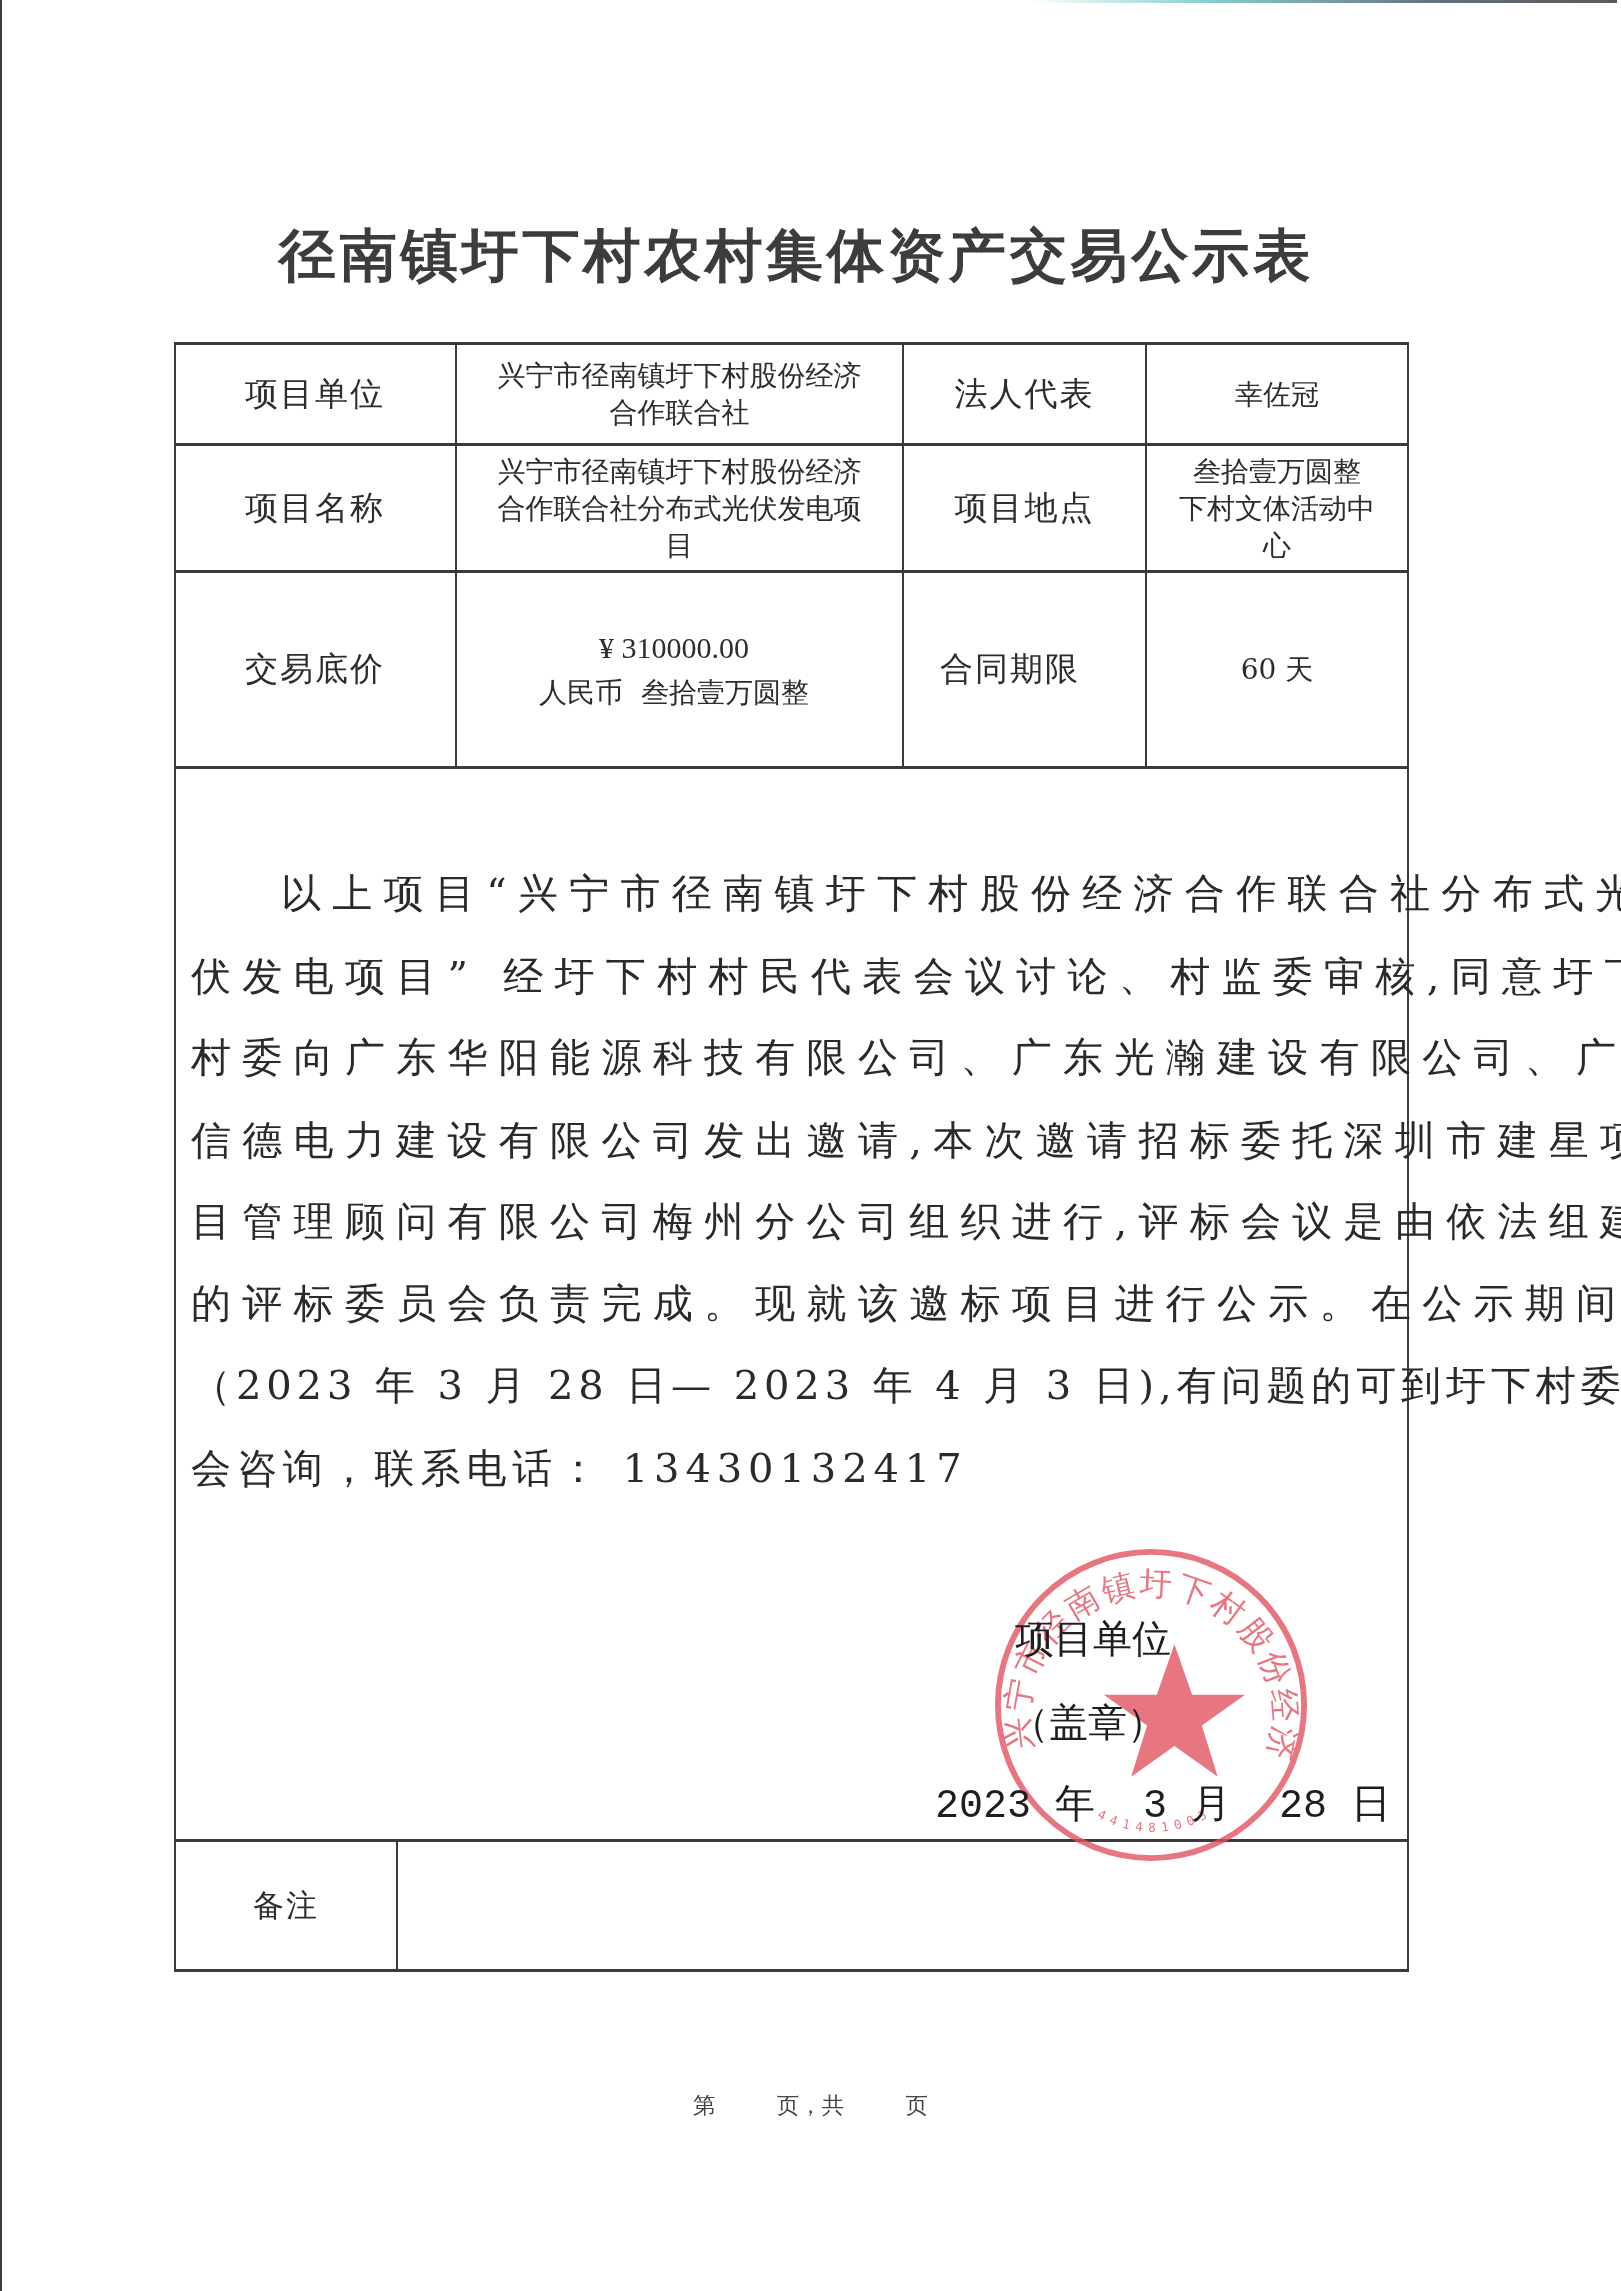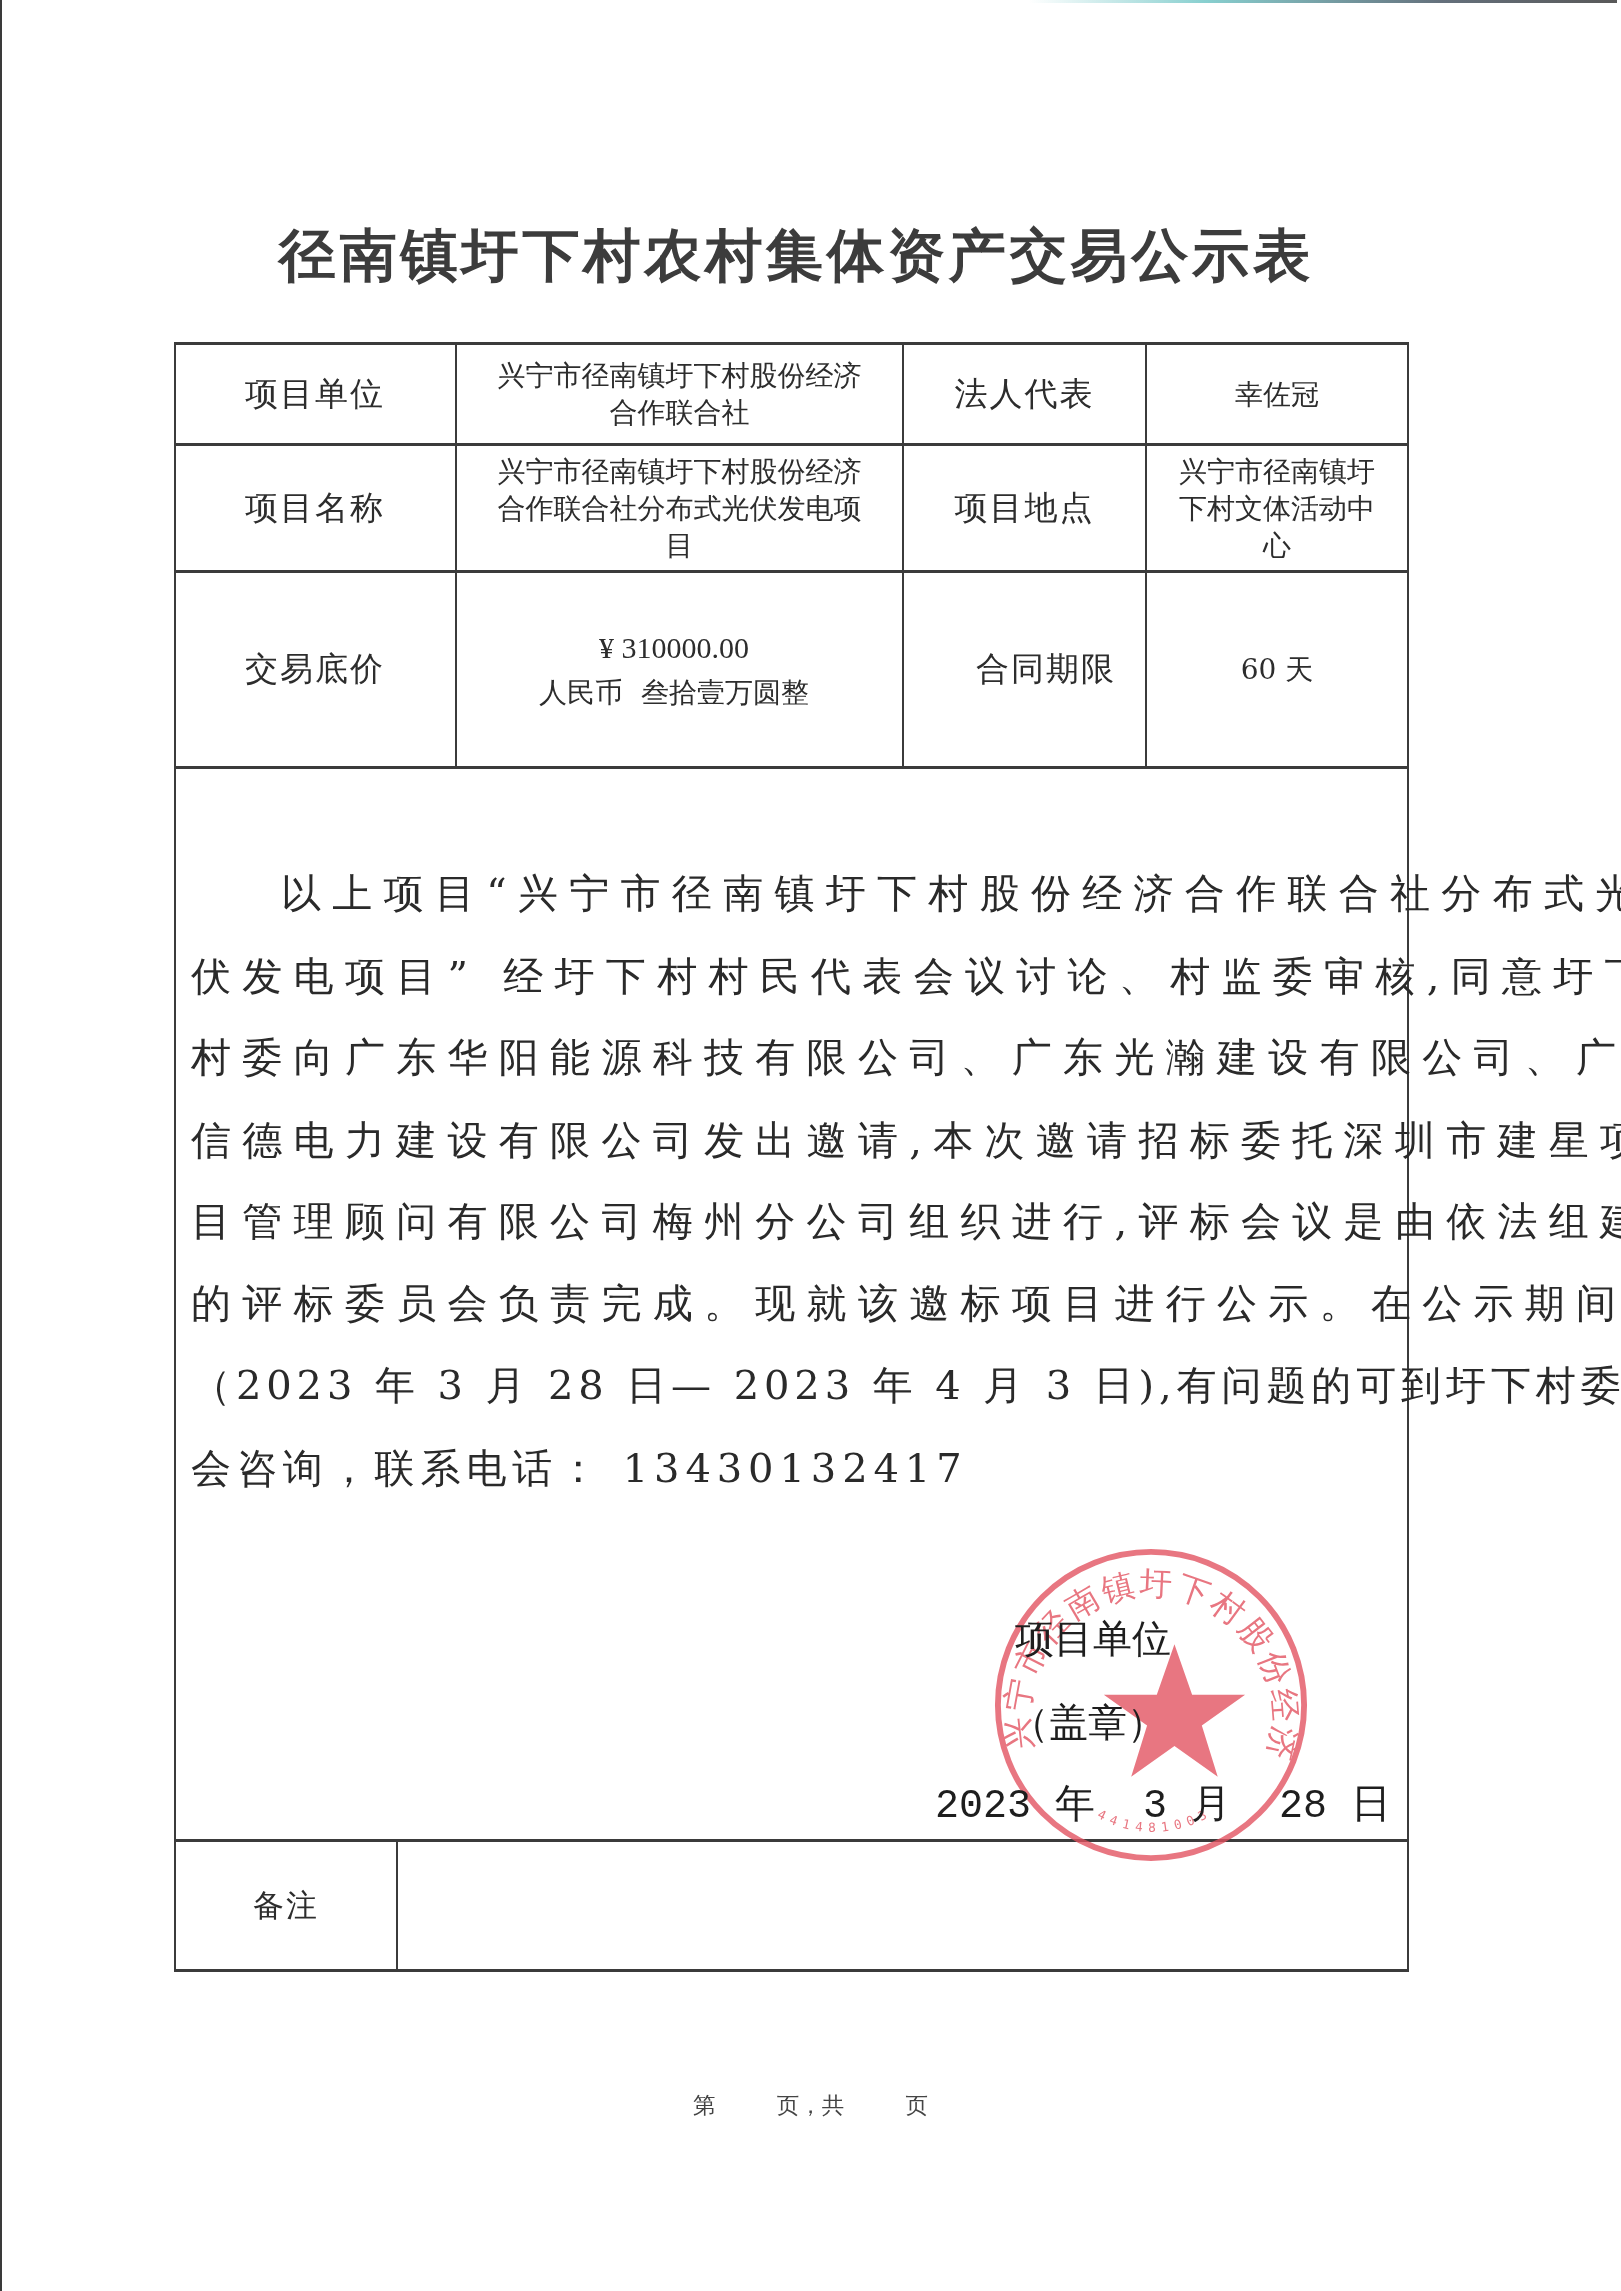--- a/index.html
+++ b/index.html
@@ -58,31 +58,31 @@
   <div class="cell value" style="left:1147px; top:345px; width:260px; height:98px;">幸佐冠</div>
 
   <div class="cell label" style="left:176px; top:446px; width:278px; height:124px;">项目名称</div>
   <div class="cell value" style="left:457px; top:446px; width:445px; height:124px; flex-direction:column;">
     <div>兴宁市径南镇圩下村股份经济</div>
     <div>合作联合社分布式光伏发电项</div>
     <div>目</div>
   </div>
   <div class="cell label" style="left:904px; top:446px; width:241px; height:124px;">项目地点</div>
   <div class="cell value" style="left:1147px; top:446px; width:260px; height:124px; flex-direction:column;">
-    <div>兴宁市径南镇圩</div>
+    <div>叁拾壹万圆整</div>
     <div>下村文体活动中</div>
     <div>心</div>
   </div>
 
   <div class="cell label" style="left:176px; top:573px; width:278px; height:193px;">交易底价</div>
   <div class="cell value" style="left:457px; top:573px; width:434px; height:193px; flex-direction:column; line-height:45px;">
     <div style="font-family:'Liberation Serif',serif; font-size:30px;">¥ 310000.00</div>
     <div style="white-space:pre;">人民币  叁拾壹万圆整</div>
   </div>
-  <div class="cell label" style="left:904px; top:573px; width:212px; height:193px;margin-left:36px;">合同期限</div>
+  <div class="cell label" style="left:904px; top:573px; width:212px; height:193px;">合同期限</div>
   <div class="cell value" style="left:1147px; top:573px; width:260px; height:193px;">60 天</div>
 
   <div>
     <div class="body-line" style="top:864px; left:281px;">以上项目“兴宁市径南镇圩下村股份经济合作联合社分布式光</div>
     <div class="body-line" style="top:947px;">伏发电项目” 经圩下村村民代表会议讨论、村监委审核,同意圩下</div>
     <div class="body-line" style="top:1028px;">村委向广东华阳能源科技有限公司、广东光瀚建设有限公司、广东</div>
     <div class="body-line" style="top:1111px;">信德电力建设有限公司发出邀请,本次邀请招标委托深圳市建星项</div>
     <div class="body-line" style="top:1192px;">目管理顾问有限公司梅州分公司组织进行,评标会议是由依法组建</div>
     <div class="body-line" style="top:1274px;">的评标委员会负责完成。现就该邀标项目进行公示。在公示期间</div>
     <div class="body-line" style="top:1356px; letter-spacing:4.9px;">（2023 年 3 月 28 日— 2023 年 4 月 3 日),有问题的可到圩下村委</div>

